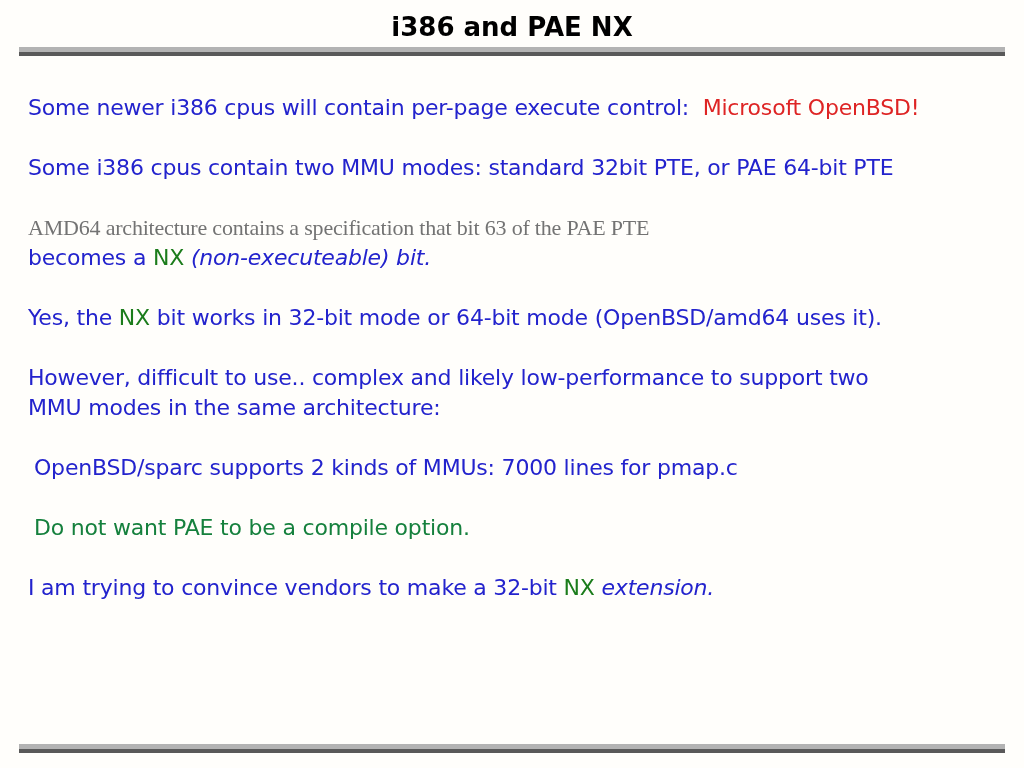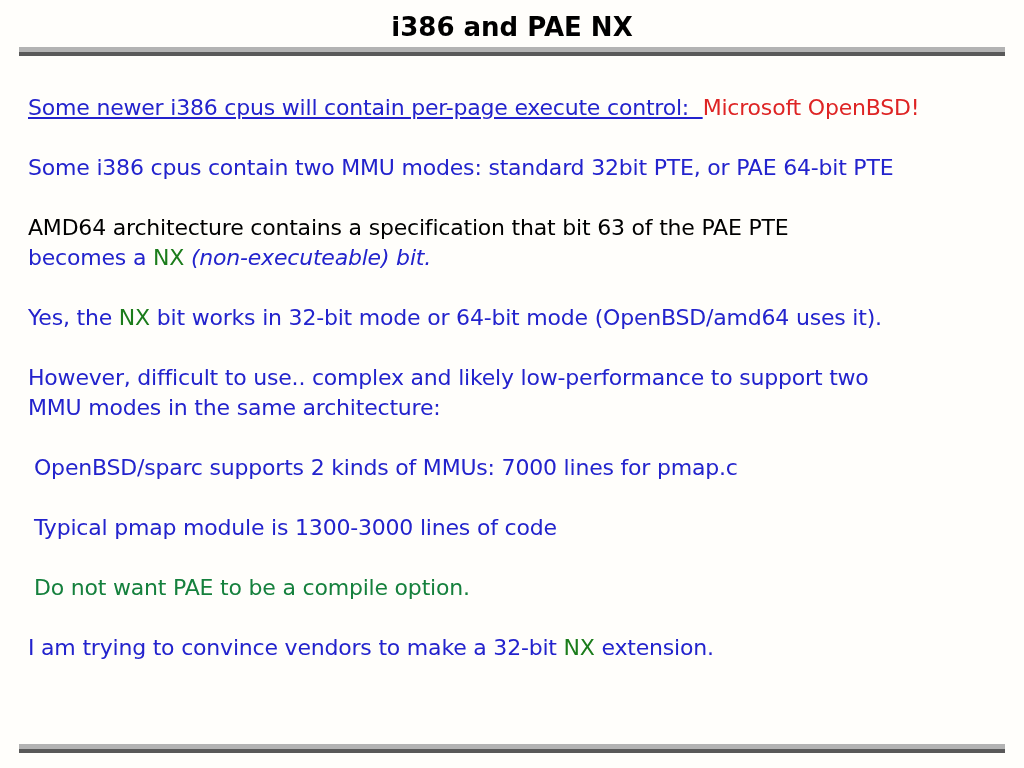--- a/index.html
+++ b/index.html
@@ -47,43 +47,40 @@
   }
 </style>
 </head>
 <body>
 
 <div class="slide">
   <div class="title" style="color: rgb(0, 0, 0);">i386 and PAE NX</div>
   <div class="rule header" style="background: linear-gradient(rgb(179, 179, 179) 0px, rgb(179, 179, 179) 50%, rgb(89, 89, 89) 50%, rgb(89, 89, 89) 100%);"></div>
   <div class="content">
       <div class="para">
-        <div class="line"><span style="color: rgb(35, 35, 205); text-decoration: underline;">Some newer i386 cpus will contain per-page execute control:  </span><span style="color: rgb(222, 36, 36);">Microsoft OpenBSD!</span></div>
+        <div class="line"><span style="color: rgb(35, 35, 205);">Some newer i386 cpus will contain per-page execute control:  </span><span style="color: rgb(222, 36, 36);">Microsoft OpenBSD!</span></div>
       </div>
       <div class="para">
         <div class="line"><span style="color: rgb(35, 35, 205);">Some i386 cpus contain two MMU modes: standard 32bit PTE, or PAE 64-bit PTE</span></div>
       </div>
       <div class="para">
-        <div class="line"><span style="color: #000000;">AMD64 architecture contains a specification that bit 63 of the PAE PTE</span></div>
+        <div class="line"><span style="color: #737373; font-family: Liberation Serif, serif;">AMD64 architecture contains a specification that bit 63 of the PAE PTE</span></div>
         <div class="line"><span style="color: rgb(35, 35, 205);">becomes a </span><span style="color: rgb(27, 124, 27);">NX</span><span style="color: rgb(35, 35, 205); font-style: italic;"> (non-executeable) bit.</span></div>
       </div>
       <div class="para">
         <div class="line"><span style="color: rgb(35, 35, 205); text-align: center;">Yes, the </span><span style="color: rgb(27, 124, 27);">NX</span><span style="color: rgb(35, 35, 205);"> bit works in 32-bit mode or 64-bit mode (OpenBSD/amd64 uses it).</span></div>
       </div>
       <div class="para">
         <div class="line"><span style="color: rgb(35, 35, 205); text-align: right;">However, difficult to use.. complex and likely low-performance to support two</span></div>
         <div class="line"><span style="color: rgb(35, 35, 205);">MMU modes in the same architecture:</span></div>
       </div>
       <div class="para indent">
         <div class="line"><span style="color: rgb(35, 35, 205);">OpenBSD/sparc supports 2 kinds of MMUs: 7000 lines for pmap.c</span></div>
       </div>
       <div class="para indent">
-        <div class="line"><span style="color: rgb(35, 35, 205);">Typical pmap module is 1300-3000 lines of code</span></div>
-      </div>
-      <div class="para indent">
         <div class="line"><span style="color: #15803d;">Do not want PAE to be a compile option.</span></div>
       </div>
       <div class="para">
-        <div class="line"><span style="color: rgb(35, 35, 205);">I am trying to convince vendors to make a 32-bit </span><span style="color: rgb(27, 124, 27);">NX</span><span style="color: rgb(35, 35, 205);"> extension.</span></div>
+        <div class="line"><span style="color: rgb(35, 35, 205);">I am trying to convince vendors to make a 32-bit </span><span style="color: rgb(27, 124, 27);">NX</span><span style="color: rgb(35, 35, 205); font-style: italic;"> extension.</span></div>
       </div>
     </div>
   <div class="rule footer" style="background: linear-gradient(rgb(179, 179, 179) 0px, rgb(179, 179, 179) 50%, rgb(89, 89, 89) 50%, rgb(89, 89, 89) 100%);"></div>
 </div>
 
 </body></html>

